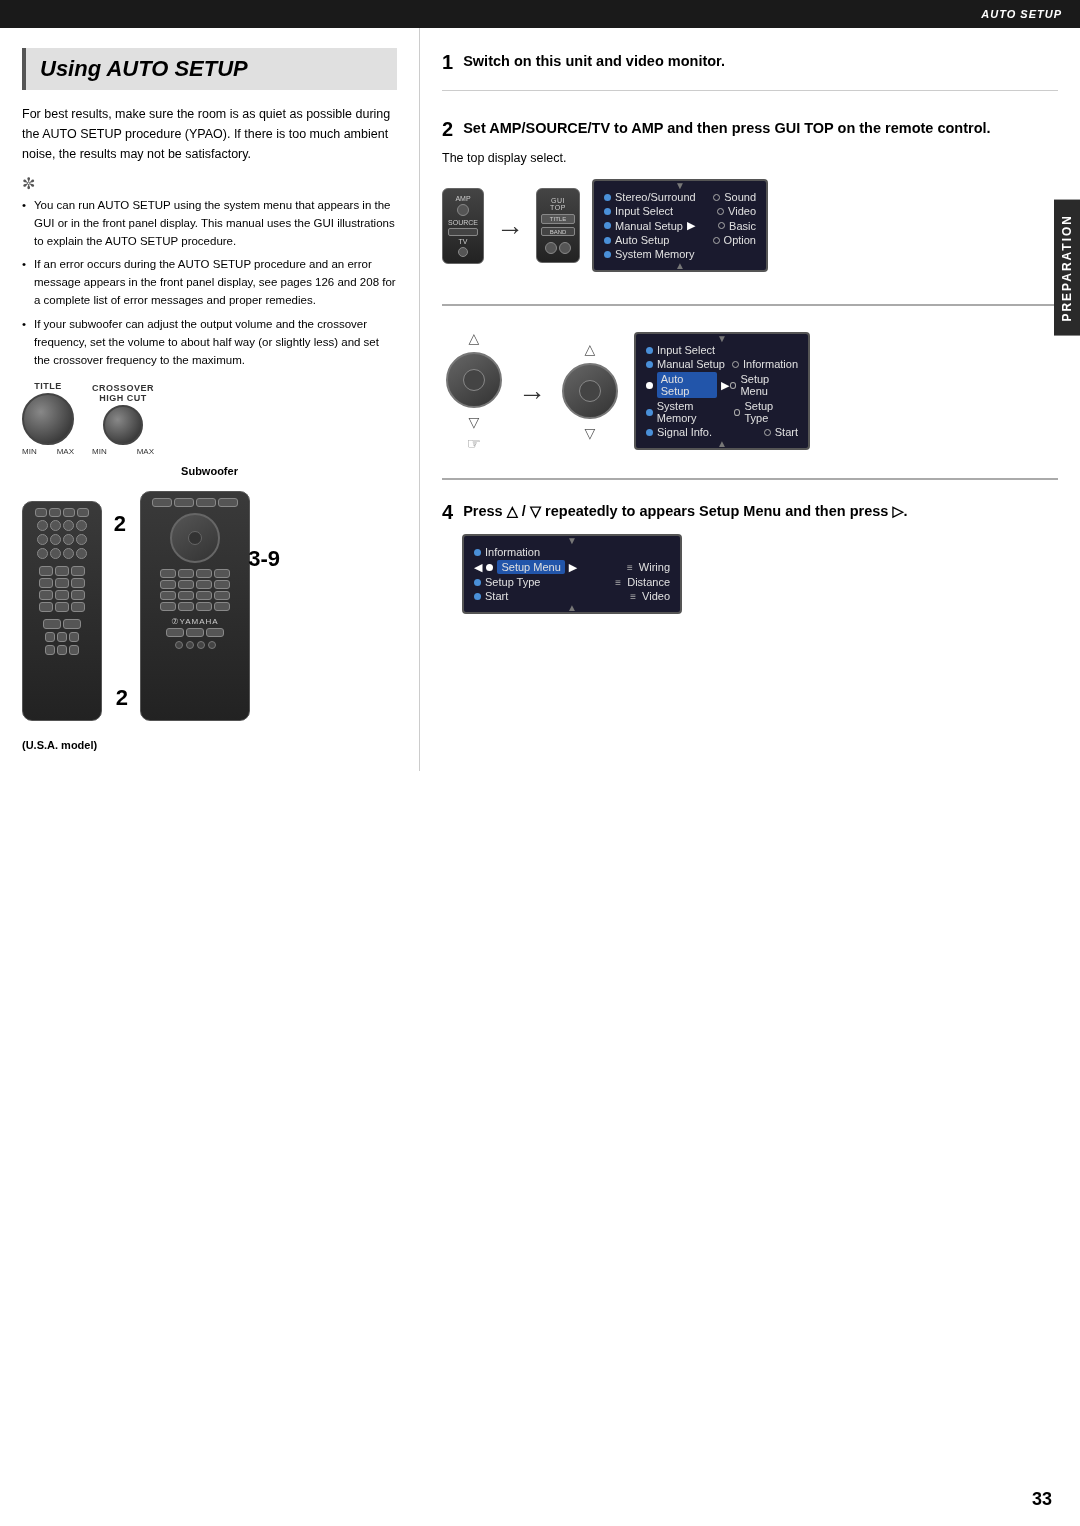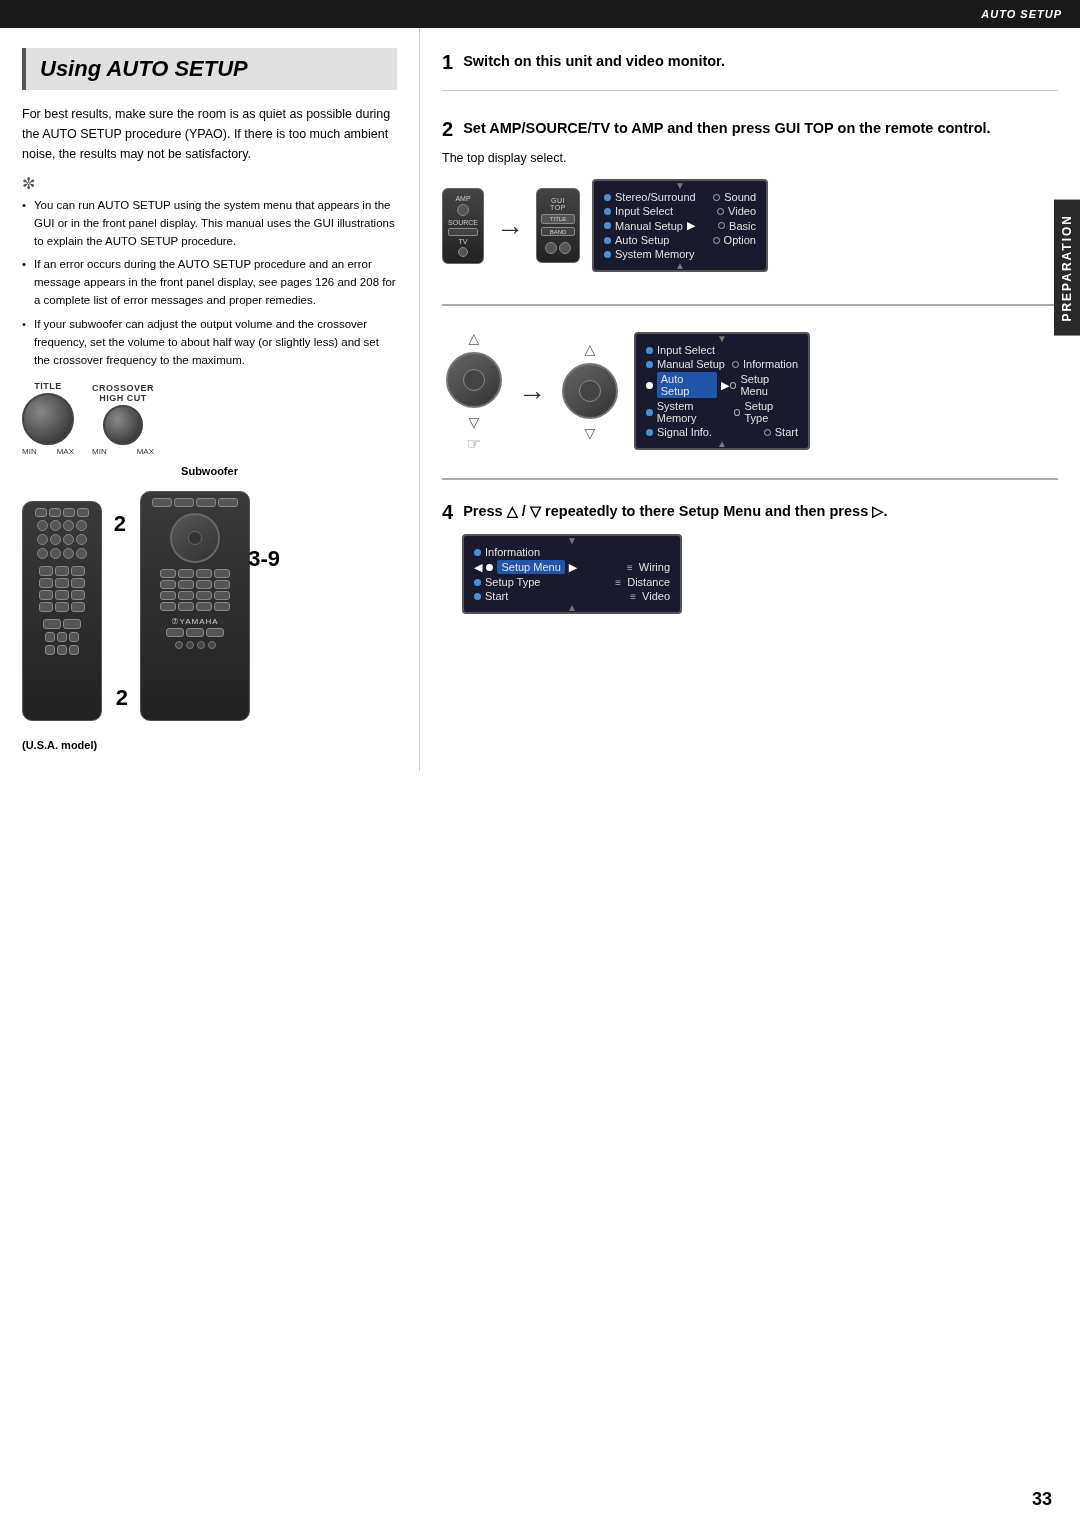--- a/index.html
+++ b/index.html
@@ -796,21 +796,21 @@
           </div>
         </div>
       </div>
     </div>
 
     <hr class="section-divider">
 
     <div class="step4-section">
       <div class="step-heading">
         <span class="step-num">4</span>
-        <span><strong>Press △ / ▽ repeatedly to there Setup Menu and then press ▷.</strong></span>
+        <span><strong>Press △ / ▽ repeatedly to appears Setup Menu and then press ▷.</strong></span>
       </div>
 
       <div style="margin-left:20px;">
         <div class="gui-screen-last">
 
           <div class="gui-row">
             <div class="gui-item">
               <span class="gui-dot"></span>
               <span class="gui-text">Information</span>
             </div>

